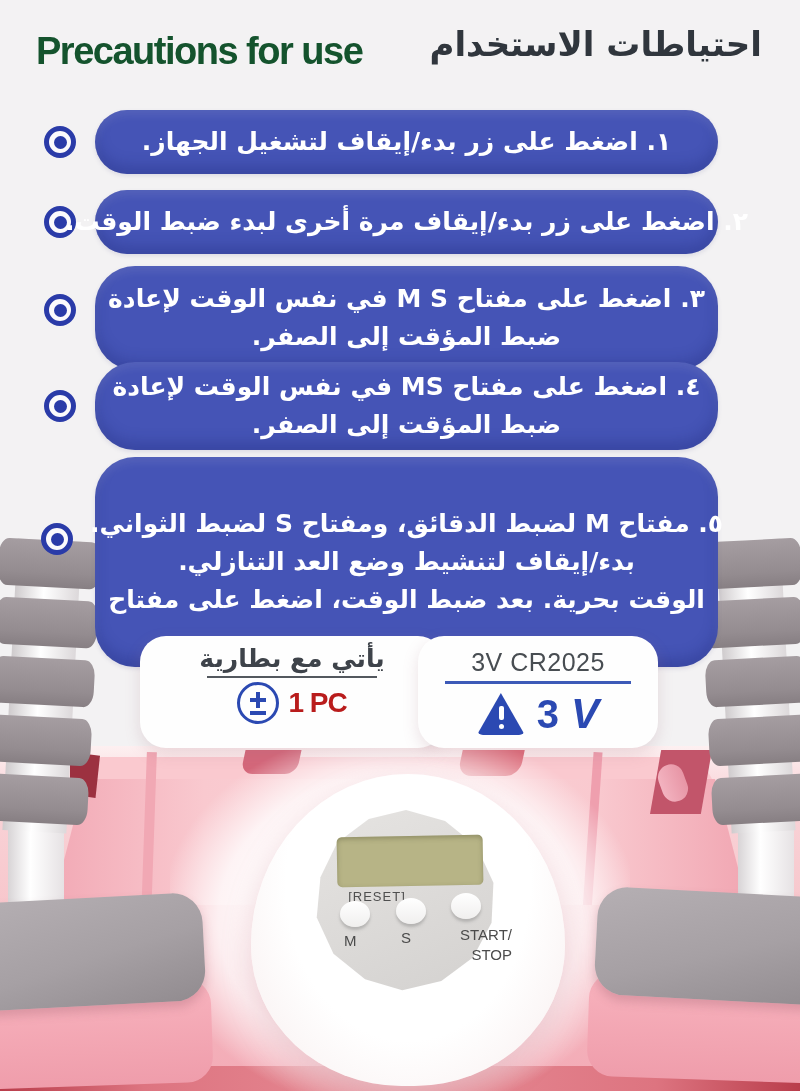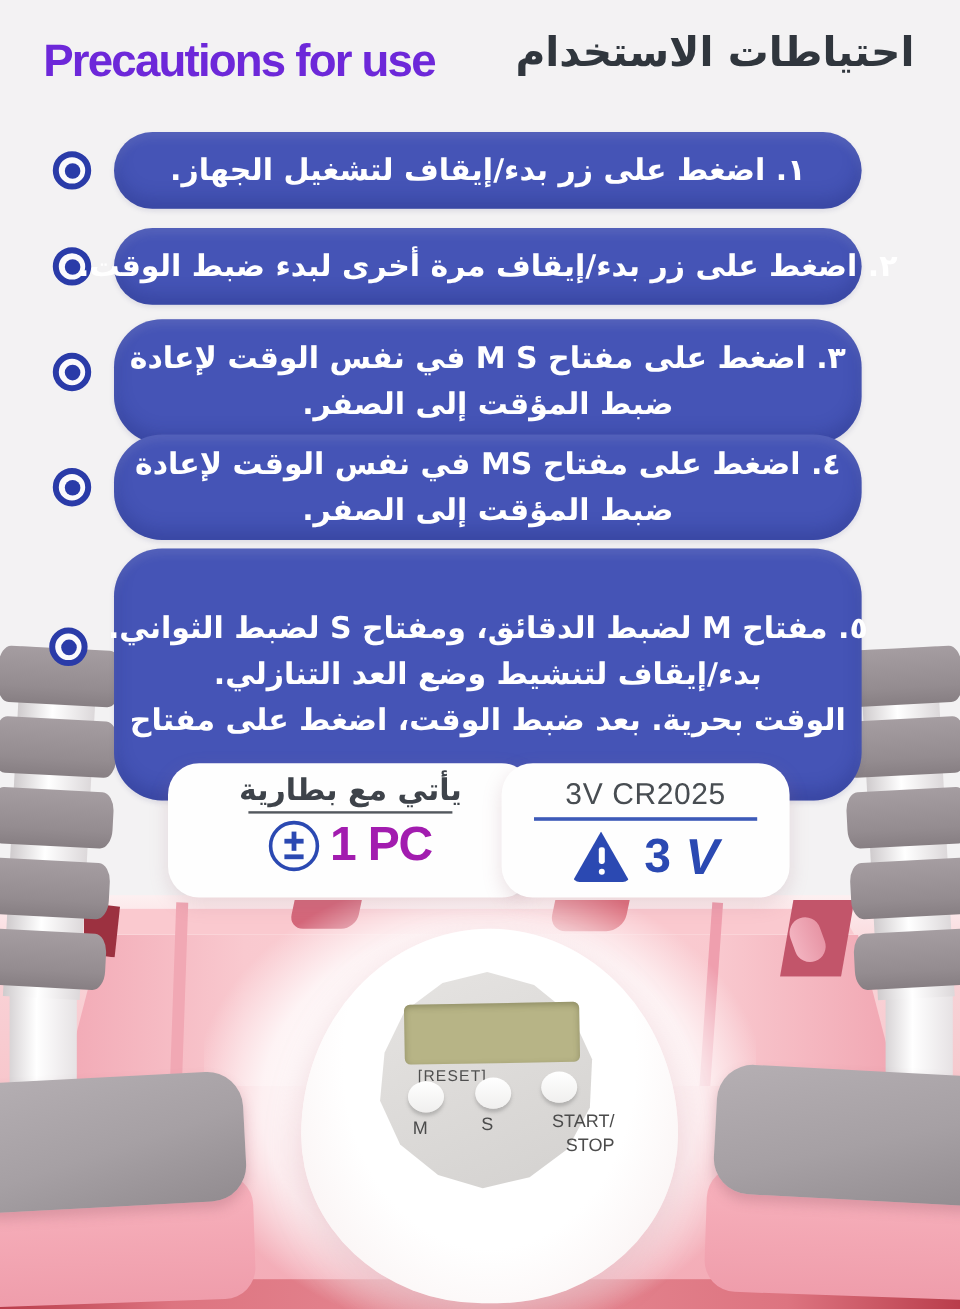--- a/index.html
+++ b/index.html
@@ -4,21 +4,21 @@
 <style>
   html,body{margin:0;padding:0;background:#e8e7ea;}
   .stage{
     position:relative;width:800px;height:1091px;margin:0 auto;
     background:#f3f2f3;overflow:hidden;
     font-family:"Liberation Sans",sans-serif;
   }
   .abs{position:absolute;}
 
   
-  .title-en{left:36px;top:30px;font-size:38px;font-weight:bold;letter-spacing:-1.5px;color:#6d28d9;}
+  .title-en{left:36px;top:30px;font-size:38px;font-weight:bold;letter-spacing:-1.5px;color:#14532d;}
   .title-ar{right:38px;top:24px;font-size:34px;font-weight:bold;color:#30363d;
             font-family:"DejaVu Sans",sans-serif;direction:rtl;}
 
   
   .bullet{width:32px;height:32px;border:5px solid #2a3ba8;border-radius:50%;
           box-sizing:border-box;display:flex;align-items:center;justify-content:center;background:#fbfafc;}
   .bullet-dot{width:13px;height:13px;border-radius:50%;background:#2a3ba8;}
   .pill{left:95px;width:623px;background:#4554b6;border-radius:40px;color:#fff;
         display:flex;flex-direction:column;align-items:center;justify-content:center;
         box-shadow:inset 0 -8px 14px rgba(25,35,110,.28), inset 0 5px 8px rgba(255,255,255,.10), 0 2px 4px rgba(90,90,140,.15);
@@ -28,21 +28,21 @@
 
   
   .card{top:636px;height:112px;background:#fefefe;border-radius:26px;
         box-shadow:0 6px 16px rgba(160,110,125,.20);display:flex;flex-direction:column;align-items:center;z-index:5;}
   .card-label-ar{font-family:"DejaVu Sans",sans-serif;direction:rtl;font-size:25px;font-weight:bold;color:#3e434a;margin-top:8px;}
   .card-rule-dark{width:170px;height:2px;background:#53585e;margin:3px 0 4px;}
   .card-rule-blue{width:186px;height:3px;background:#3d5ab8;margin:4px 0 4px;}
   .card-label-gray{font-size:25px;color:#484d52;margin-top:12px;letter-spacing:.5px;}
   .qty-row{display:flex;align-items:center;gap:9px;}
   .volt-row{display:flex;align-items:center;gap:12px;margin-top:2px;}
-  .qty-text{font-size:40px;font-weight:bold;color:#a21caf;letter-spacing:-1px;}
+  .qty-text{font-size:28px;font-weight:bold;color:#b91c1c;letter-spacing:-1px;}
   .volt-num{font-size:40px;font-weight:bold;color:#2b49b2;}
   .volt-unit{font-size:42px;font-weight:bold;font-style:italic;color:#2b49b2;}
   .polarity{width:42px;height:42px;border:3px solid #2b49b2;border-radius:50%;box-sizing:border-box;
             display:flex;flex-direction:column;align-items:center;justify-content:center;gap:3px;}
   .plus{position:relative;width:16px;height:16px;}
   .plus .h{position:absolute;left:0;top:6px;width:16px;height:4px;background:#2b49b2;}
   .plus .v{position:absolute;left:6px;top:0;width:4px;height:16px;background:#2b49b2;}
   .minus{width:16px;height:4px;background:#2b49b2;}
   .warn-tri{position:relative;width:48px;height:42px;background:#2b49b2;
             clip-path:polygon(50% 0%,100% 100%,0% 100%);border-radius:6px;}

